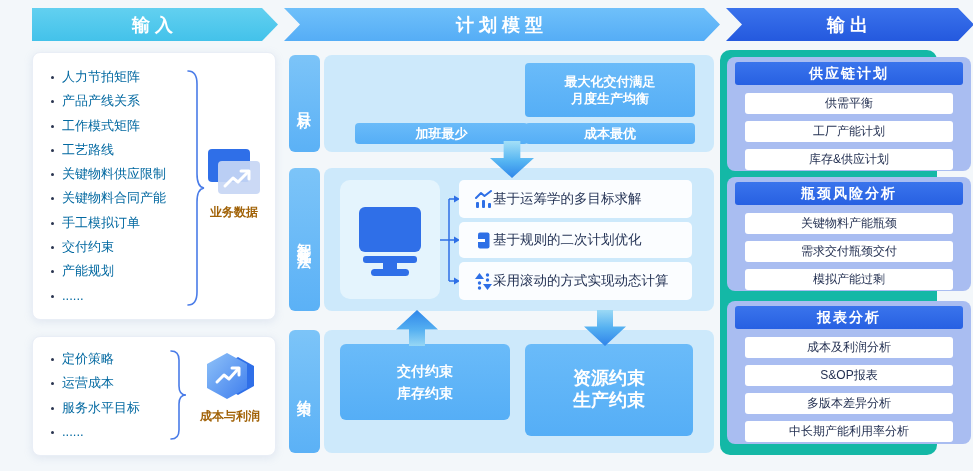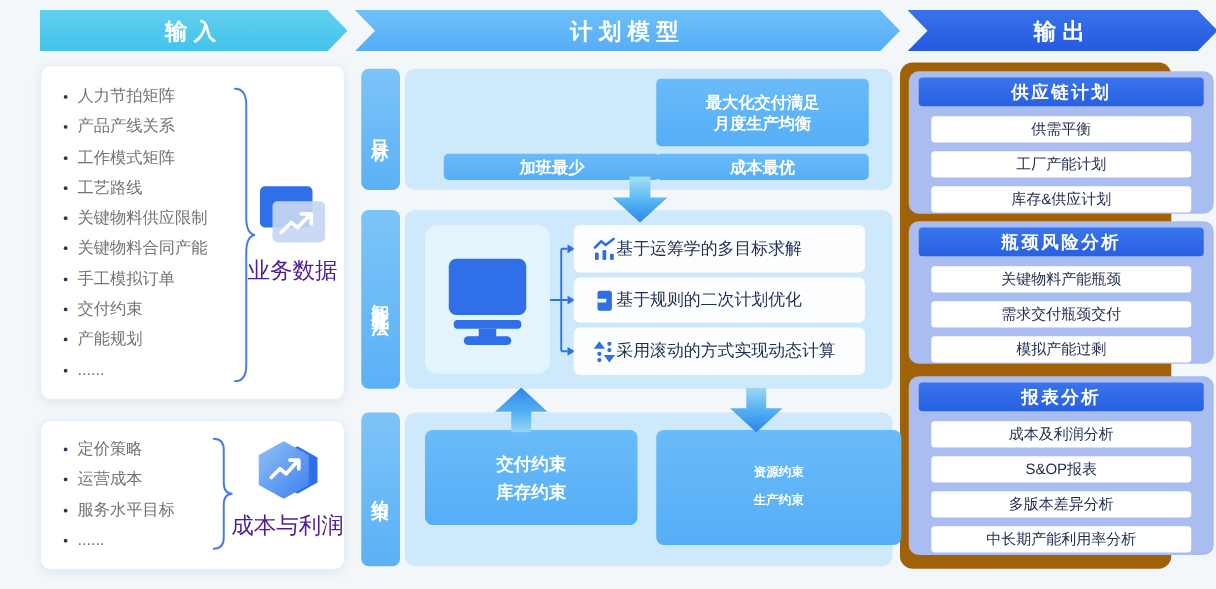--- a/index.html
+++ b/index.html
@@ -16,50 +16,50 @@
   .banner-output{left:714px;width:248px;background:linear-gradient(180deg,#3a72ec,#2459de);}
 
   
   .wbox{position:absolute;background:#fff;border:1px solid #e9eef6;border-radius:8px;
         box-shadow:0 2px 8px rgba(140,160,200,.18);}
   .box1{left:20px;top:52px;width:242px;height:266px;}
   .box2{left:20px;top:336px;width:242px;height:118px;}
   .blist{list-style:none;margin:0;padding:0;position:absolute;left:16px;}
   .box1 .blist{top:12px;}
   .box2 .blist{top:10px;}
-  .blist li{font-size:13px;color:#737373;line-height:24.3px;padding-left:13px;position:relative;white-space:nowrap;}
+  .blist li{font-size:13px;color:#0369a1;line-height:24.3px;padding-left:13px;position:relative;white-space:nowrap;}
   .blist li::before{content:"";position:absolute;left:2px;top:11px;width:3px;height:3px;border-radius:50%;background:#2a3550;}
   .brace{position:absolute;}
   .box1 .brace{left:152px;top:16px;}
   .box2 .brace{left:136px;top:12px;}
   .side-col{position:absolute;display:flex;flex-direction:column;align-items:center;gap:5px;}
   .box1 .side-col{left:162px;top:94px;width:78px;}
   .box2 .side-col{left:154px;top:14px;width:86px;}
-  .side-label{font-size:18px;font-weight:normal;color:#4c1d95;white-space:nowrap;}
+  .side-label{font-size:12px;font-weight:bold;color:#a16207;white-space:nowrap;}
 
   
   .vtab{position:absolute;left:277px;width:31px;background:linear-gradient(180deg,#7cc4f8,#5bb1f6);
         border-radius:6px;color:#fff;font-weight:bold;font-size:14px;writing-mode:vertical-lr;
         text-orientation:upright;display:flex;align-items:center;justify-content:center;letter-spacing:3px;z-index:2;}
   .tab-goal{top:55px;height:97px;}
   .tab-algo{top:168px;height:143px;}
   .tab-cons{top:330px;height:123px;}
   .mcontainer{position:absolute;left:312px;width:390px;background:#cde9fb;border-radius:8px;z-index:1;}
   .goal-c{top:55px;height:97px;}
   .algo-c{top:168px;height:143px;}
   .cons-c{top:330px;height:123px;}
 
   .bluebox{position:absolute;background:linear-gradient(180deg,#6abbf9,#55aef6);border-radius:4px;color:#fff;
            font-weight:bold;text-align:center;display:flex;flex-direction:column;align-items:center;justify-content:center;}
   .goal-b1{left:16px;top:8px;width:173px;height:54px;font-size:13px;line-height:17px;}
   .goal-b2{left:201px;top:8px;width:170px;height:54px;font-size:13px;line-height:17px;}
   .goal-b3{left:31px;top:68px;width:173px;height:21px;font-size:13px;}
   .goal-b4{left:201px;top:68px;width:170px;height:21px;font-size:13px;}
   .cons-left{left:16px;top:14px;width:170px;height:76px;font-size:14px;line-height:22px;border-radius:6px;}
-  .cons-right{left:201px;top:14px;width:196px;height:92px;font-size:10px;line-height:22px;border-radius:6px;}
+  .cons-right{left:201px;top:14px;width:168px;height:92px;font-size:18px;line-height:22px;border-radius:6px;font-family:Liberation Mono, monospace;}
 
   .monitor-panel{position:absolute;left:16px;top:12px;width:100px;height:119px;background:#e4f4fd;
                  border-radius:10px;display:flex;align-items:center;justify-content:center;}
   .connector{position:absolute;left:116px;top:12px;}
   .algo-box{position:absolute;left:135px;width:233px;background:#fbfdff;border-radius:5px;
             display:flex;align-items:center;padding-left:15px;box-sizing:border-box;
             font-size:13.5px;color:#1f2e51;font-weight:500;}
   .algo-box .txt{white-space:nowrap;}
   .ab1{top:12px;height:38px;}
   .ab2{top:54px;height:36px;}
@@ -71,21 +71,21 @@
     background:linear-gradient(180deg,#a4e0f7 0%,#54b4f2 55%,#2f86ea 100%);
     clip-path:polygon(31% 0,69% 0,69% 46%,100% 46%,50% 100%,0 46%,31% 46%);}
   .arrow-up{left:384px;top:310px;width:42px;height:36px;
     background:linear-gradient(180deg,#2f86ea 0%,#55b0f1 55%,#97d7f5 100%);
     clip-path:polygon(50% 0,100% 54%,69% 54%,69% 100%,31% 100%,31% 54%,0 54%);}
   .arrow-down-2{left:572px;top:310px;width:42px;height:36px;
     background:linear-gradient(180deg,#9bd9f5 0%,#54b0f1 50%,#2f83e9 100%);
     clip-path:polygon(31% 0,69% 0,69% 46%,100% 46%,50% 100%,0 46%,31% 46%);}
 
   
-  .out-outer{position:absolute;left:708px;top:50px;width:217px;height:405px;background:#a16207;border-radius:10px;}
+  .out-outer{position:absolute;left:708px;top:50px;width:217px;height:405px;background:#14b8a6;border-radius:10px;}
   .out-panel{position:absolute;left:7px;width:244px;background:#a9bdf1;border-radius:8px;
              box-sizing:border-box;padding:5px 8px;}
   .op1{top:7px;height:114px;}
   .op2{top:127px;height:114px;text-align:right;}
   .op3{top:251px;height:143px;}
   .out-header{height:23px;background:linear-gradient(180deg,#3a74ec,#2760e2);border-radius:3px;color:#fff;
               font-weight:bold;font-size:14px;letter-spacing:2px;display:flex;align-items:center;justify-content:center;
               margin-bottom:8px;}
   .out-item{height:21px;background:#fff;border-radius:3px;margin:0 10px 7px 10px;font-size:12px;color:#1f2c4e;
             display:flex;align-items:center;justify-content:center;}

